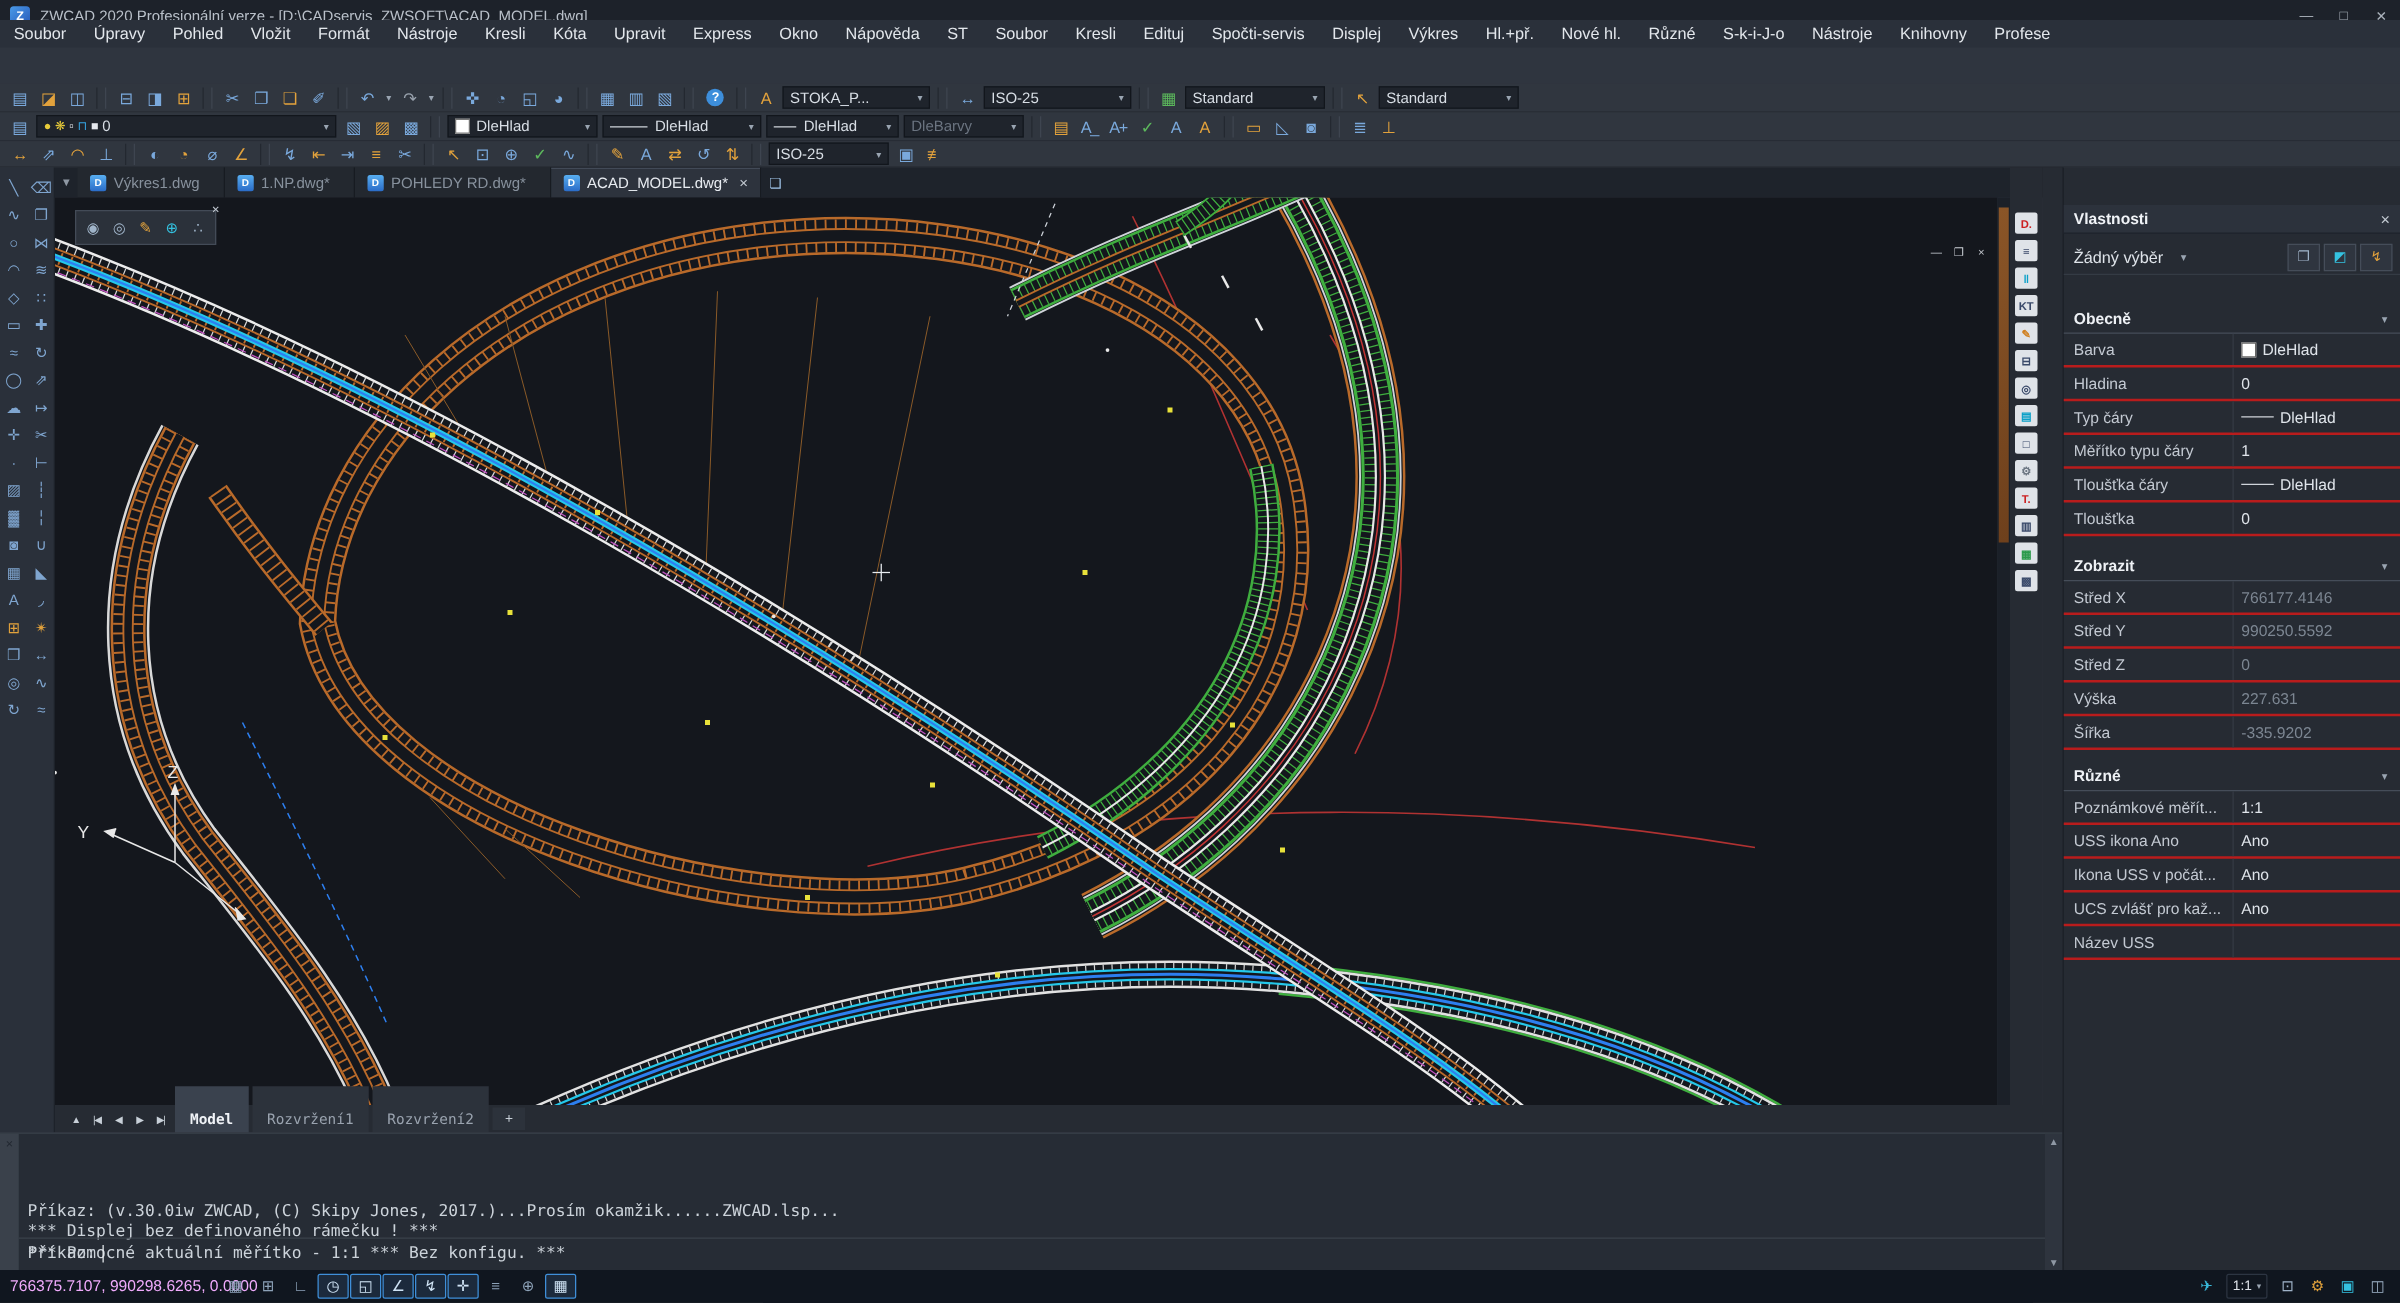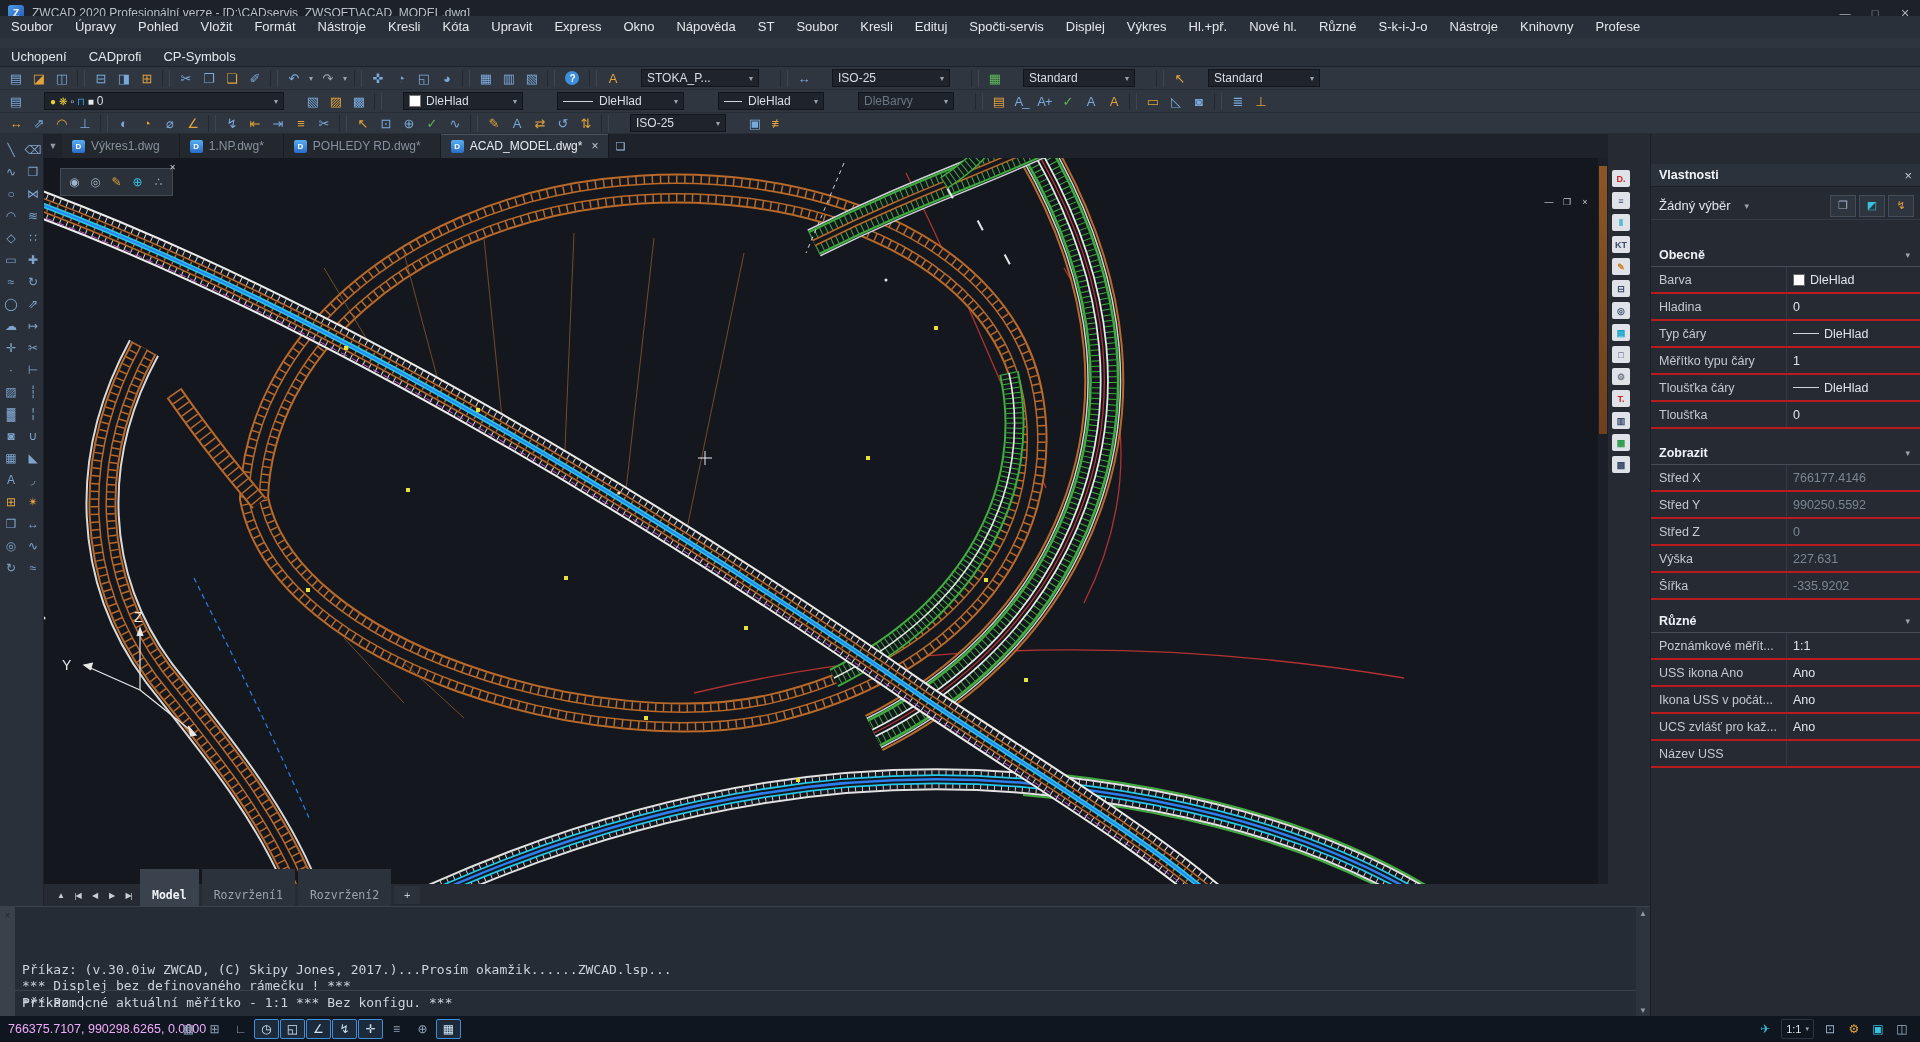--- a/index.html
+++ b/index.html
@@ -30,21 +30,21 @@
   #tbrow2{top:90px;height:23px;}
   #tbrow3{top:113px;height:21px;}
   .ticon{width:23px;height:19px;display:inline-flex;align-items:center;justify-content:center;
     font-size:13px;color:var(--ic,#7aa9dc);flex:0 0 auto;letter-spacing:-1px;}
   .ticon.small{width:11px;font-size:8px;color:#9aa5b2;}
   .ticon.help{background:#3d8edb;color:#fff;border-radius:50%;width:14px;height:14px;font-size:10px;
     margin:2px 6px;font-weight:bold;}
   .tsep{width:6px;height:17px;border-left:1px solid #232830;border-right:1px solid #3e4550;
     margin:0 4px;flex:0 0 auto;}
   .combo{height:18px;background:#1f242c;border:1px solid #12161c;display:inline-flex;align-items:center;
-    font-size:12px;color:#d8dee5;padding:0 5px;margin:0 17px;box-sizing:border-box;flex:0 0 auto;position:relative;}
+    font-size:12px;color:#d8dee5;padding:0 5px;margin:0 2px;box-sizing:border-box;flex:0 0 auto;position:relative;}
   .combo .caret{margin-left:auto;font-size:8px;color:#9aa5b2;padding-left:6px;}
   .combo.disabled{color:#6b7480;}
   .combo .lswatch{width:10px;height:10px;background:#fff;border:1px solid #777;margin-right:5px;flex:0 0 auto;}
   .combo .lline{width:30px;height:0;border-top:1px solid #cfd4da;margin-right:6px;flex:0 0 auto;}
   .lstate{display:inline-flex;align-items:center;}
   .lstate i{font-style:normal;font-size:10px;margin-right:3px;color:var(--ic,#e8cc3a);}
 
   
   #leftstrip{position:absolute;left:0;top:134px;width:44px;height:772px;background:#2a303a;
     border-right:1px solid #1d222a;box-sizing:border-box;}
@@ -199,26 +199,20 @@
       <span class="mitem">Displej</span>
       <span class="mitem">Výkres</span>
       <span class="mitem">Hl.+př.</span>
       <span class="mitem">Nové hl.</span>
       <span class="mitem">Různé</span>
       <span class="mitem">S-k-i-J-o</span>
       <span class="mitem">Nástroje</span>
       <span class="mitem">Knihovny</span>
       <span class="mitem">Profese</span>
     </div>
-  <div class="menubar" id="menurow2">
-
-  <span class="mitem">Uchopení</span>
-      <span class="mitem">CADprofi</span>
-      <span class="mitem">CP-Symbols</span>
-    </div>
 
   <div class="tbrow" id="tbrow1">
     <span style="display:inline-flex;align-items:center;">
 
     <span class="ticon">▤</span>
         <span class="ticon" style="--ic: #e2a23c;">◪</span>
         <span class="ticon">◫</span>
         <i class="tsep"></i>
         <span class="ticon">⊟</span>
         <span class="ticon">◨</span>

